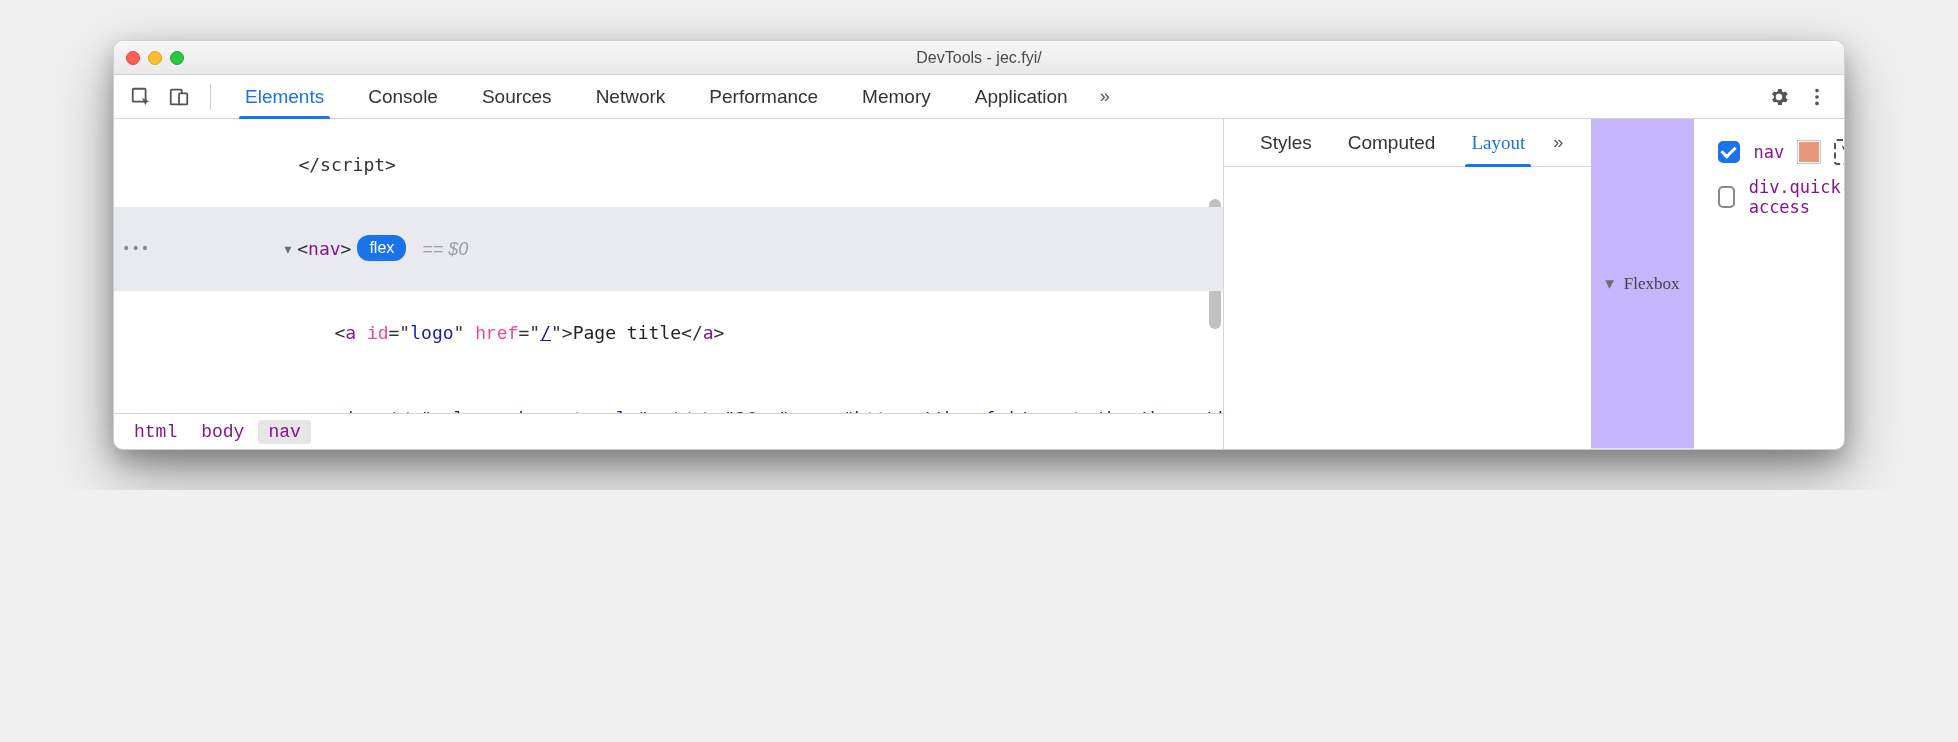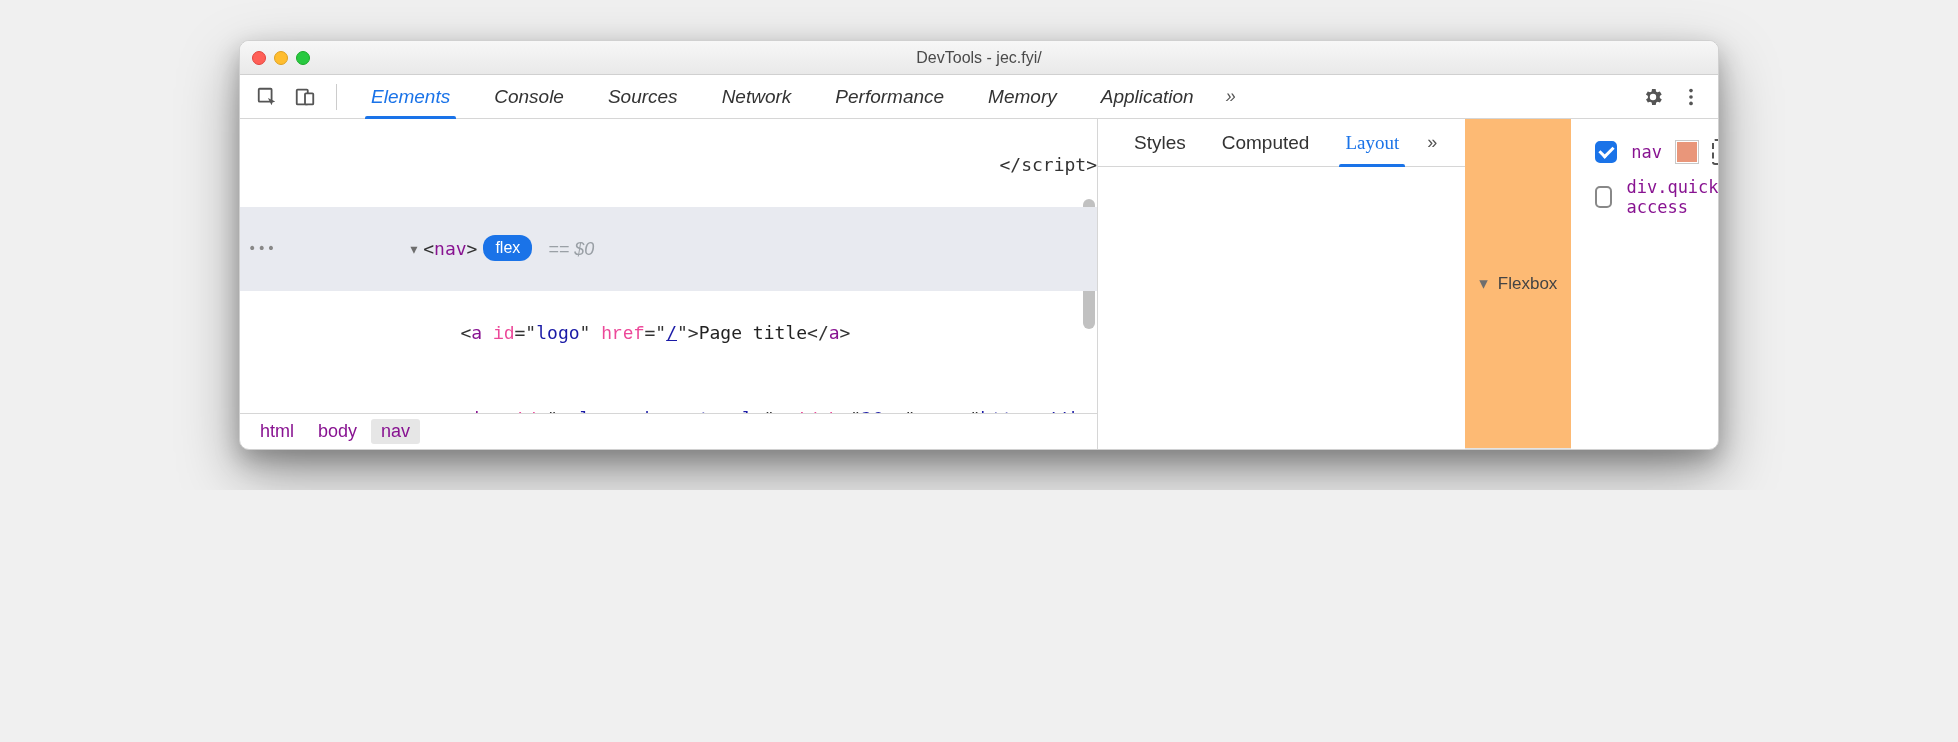--- a/index.html
+++ b/index.html
@@ -5,21 +5,21 @@
   * { box-sizing: border-box; margin: 0; padding: 0; }
   body {
     font-family: -apple-system, BlinkMacSystemFont, "Segoe UI", Helvetica, Arial, sans-serif;
     background: #f0f0f0;
     display: flex;
     justify-content: center;
     align-items: flex-start;
     padding: 40px 20px;
   }
   .window {
-    width: 1480px;
+    width: 1732px;
     background: #fff;
     border-radius: 10px;
     box-shadow: 0 25px 60px rgba(0,0,0,0.35), 0 10px 25px rgba(0,0,0,0.25);
     overflow: hidden;
     border: 1px solid #d0d0d0;
   }
   .titlebar {
     height: 34px;
     background: linear-gradient(#f7f7f7,#e9e9e9);
     border-bottom: 1px solid #d0d0d0;
@@ -37,21 +37,20 @@
 
   .main-tabs {
     height: 44px;
     display: flex;
     align-items: center;
     border-bottom: 1px solid #d6d6d6;
     padding: 0 10px;
     gap: 4px;
     font-size: 19px;
     color: #333;
-    font-style: italic;
   }
   .tab-icon-btn {
     width: 34px; height: 34px; display:flex; align-items:center; justify-content:center;
     color:#555; cursor:pointer; border-radius:4px;
   }
   .vsep { width:1px; height:26px; background:#ccc; margin:0 10px; }
   .main-tab { padding: 0 20px; height:100%; display:flex; align-items:center; color:#333; cursor:pointer; position:relative; }
   .main-tab.active { color:#1a73e8; }
   .main-tab.active::after { content:""; position:absolute; bottom:-1px; left:14px; right:14px; height:3px; background:#1a73e8; border-radius:2px 2px 0 0; }
   .main-tabs .spacer { flex:1; }
@@ -62,21 +61,21 @@
   }
   .left-pane { flex:1; border-right:1px solid #d6d6d6; display:flex; flex-direction:column; position:relative; min-width:0;}
   .right-pane { width:620px; display:flex; flex-direction:row; position:relative;}
 
   
   .code-area { flex:1; overflow:hidden; font-family: Menlo, Consolas, monospace; font-size:18px; line-height:1.55; padding-top:4px; position:relative;}
   .code-area .scroll-thumb {
     position:absolute; right:2px; top:80px; width:12px; height:130px; background:#c1c1c1; border-radius:6px;
   }
   .line { padding:0 0 0 60px; white-space:pre-wrap; word-break:break-all;}
-  .line.indent1 { padding-left:76px;text-align:right; }
+  .line.indent1 { padding-left:76px; }
   .line.indent2 { padding-left:112px; }
   .line.selected { background:#e8eaf0; position:relative;}
   .line.selected::before{
     content:"•••"; position:absolute; left:8px; top:50%; transform:translateY(-50%); color:#888; font-size:14px; letter-spacing:1px;
   }
   .carettri { color:#6e6e6e; margin-right:4px;}
   .carettri.down::before{content:"▾";}
 
   .t-punc { color:#333; }
   .t-tag { color:#881391; }
@@ -98,43 +97,43 @@
   .eq-dollar { color:#9aa0a6; font-style:italic; font-family:-apple-system,sans-serif; margin-left:10px;}
   .breadcrumb {
     border-top:1px solid #d6d6d6;
     height:36px;
     display:flex;
     align-items:center;
     padding:0 10px;
     font-size:18px;
     gap:4px;
   }
-  .crumb { color:#881391; padding:2px 10px; cursor:pointer; border-radius:3px;}
+  .crumb { color:#881391; padding:2px 10px; cursor:pointer; border-radius:3px;font-family:Liberation Mono, monospace;}
   .crumb.active { background:#e6e6e6; }
 
   
   .sub-tabs {
     height:48px;
     display:flex;
     align-items:center;
     gap:4px;
     padding:0 20px;
     font-size:19px;
     border-bottom:1px solid #d6d6d6;
   }
   .sub-tab { padding:0 16px; height:100%; display:flex; align-items:center; color:#333; cursor:pointer; position:relative;}
   .sub-tab.active { color:#1a73e8;font-family:Liberation Serif, serif;}
   .sub-tab.active::after { content:""; position:absolute; bottom:-1px; left:10px; right:10px; height:3px; background:#1a73e8; border-radius:2px 2px 0 0;}
   .section-hdr {
-    background:#fdba74;
+    background:#c4b5fd;
     border-bottom:1px solid #e4e4e4;
     padding:6px 14px;
     font-size:17px;
     color:#444;
-    display:flex; align-items:center; gap:6px;
+    display:flex; align-items:center; gap:6px;font-family:Liberation Serif, serif;
   }
   .right-body { padding:14px 24px; font-size:18px; position:relative; flex:1;}
   .right-body .scroll-thumb {
     position:absolute; right:4px; top:110px; width:12px; height:90px; background:#c1c1c1; border-radius:6px;
   }
   .sub-title { font-weight:700; font-size:18px; margin-bottom:14px; color:#222;}
   .overlay-row { display:flex; align-items:center; gap:14px; padding:6px 0;}
   .chk { width:22px; height:22px; border:2px solid #888; border-radius:5px; display:inline-flex; align-items:center; justify-content:center; background:#fff;}
   .chk.checked { background:#1a73e8; border-color:#1a73e8;}
   .chk.checked::after{ content:""; width:6px; height:11px; border:solid #fff; border-width:0 3px 3px 0; transform:rotate(45deg) translate(-1px,-1px);}

